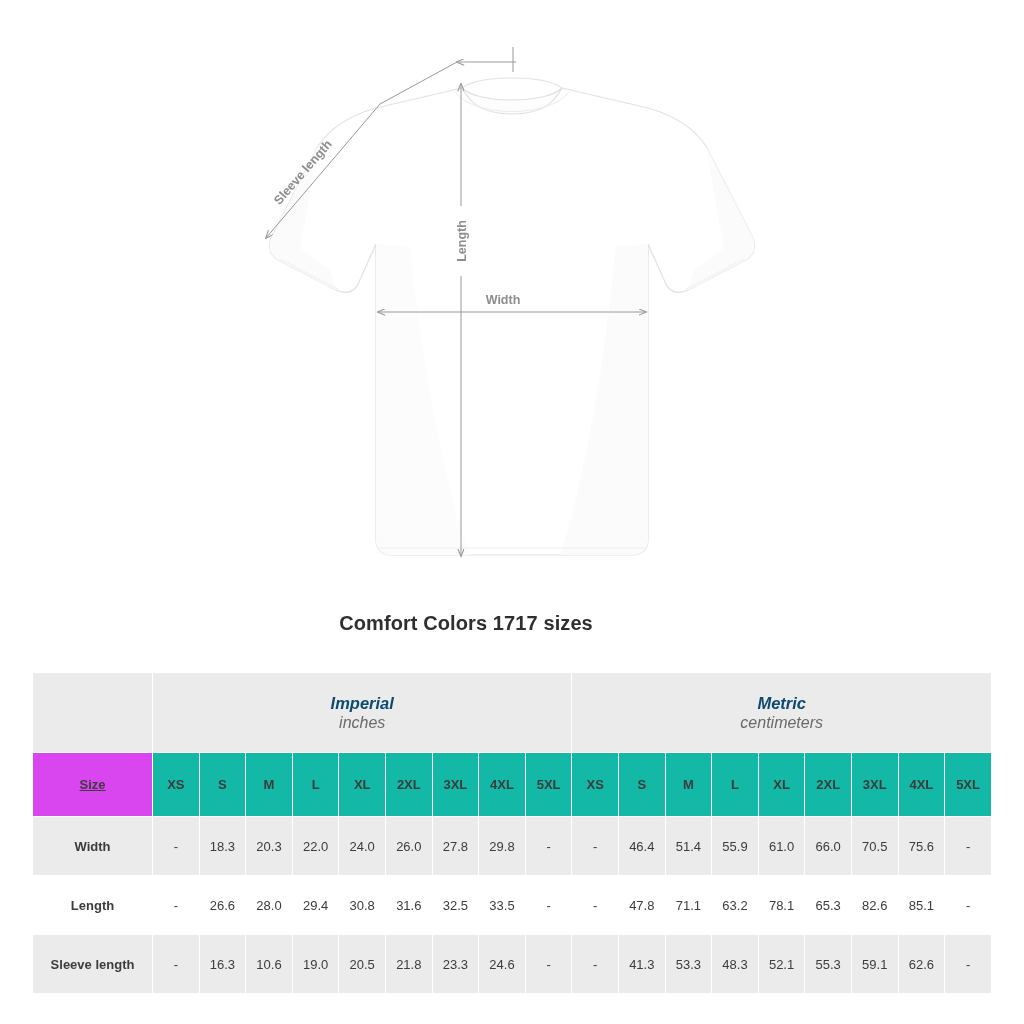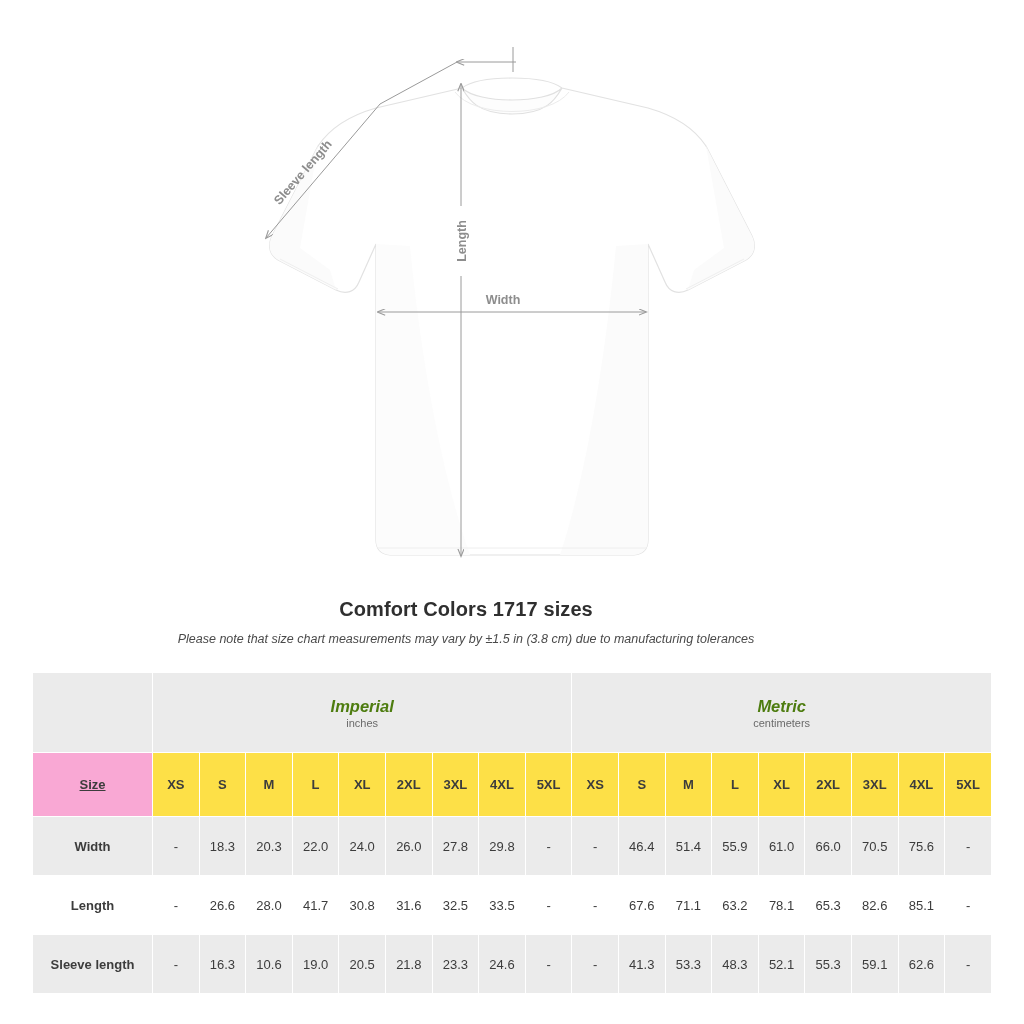--- a/index.html
+++ b/index.html
@@ -26,21 +26,21 @@
     left: 0;
     top: 0;
     width: 1024px;
     height: 590px;
   }
   #illustration svg { display: block; }
 
   
   #title-block {
     position: absolute;
-    top: 598px;
+    top: 612px;
     left: 0;
     width: 932px;
     text-align: center;
   }
   #chart-title {
     font-size: 20px;
     font-weight: bold;
     color: #2f2f2f;
     letter-spacing: 0.1px;
   }
@@ -69,37 +69,38 @@
     padding: 0;
   }
   .unit-head {
     height: 80px;
     background: #ebebeb;
   }
   .unit-system {
     font-size: 16.5px;
     font-style: italic;
     font-weight: bold;
-    color: #4d7c0f;
+    color: #0c4a6e;
     line-height: 1.25;
   }
   .unit-units {
-    font-size: 11px;
+    font-size: 16px;
+    font-style: italic;
     color: #6a6a6a;
     margin-top: 1px;
   }
   .size-head-row td {
     height: 64px;
-    background: #fde047;
+    background: #14b8a6;
     font-size: 13px;
     font-weight: bold;
     color: #3c3c3c;
   }
   .size-head-row td.corner {
-    background: #f9a8d4;
+    background: #d946ef;
     text-decoration: underline;
   }
   .row-label {
     font-weight: bold;
     font-size: 13px;
     color: #3c3c3c;
   }
   tr.shade td { background: #ebebeb; }
   tr.plain td { background: #ffffff; }
   tbody tr td { height: 59px; }
@@ -177,21 +178,20 @@
       <g>
         <line x1="378" y1="312" x2="646" y2="312" stroke="#9a9a9a" stroke-width="1" marker-start="url(#arrTail)" marker-end="url(#arrHead)"></line>
         <rect x="475" y="288" width="56" height="20" fill="#ffffff"></rect>
         <text x="503" y="304" font-family="Liberation Sans, sans-serif" font-size="12.5" font-weight="bold" fill="#8d8d8d" text-anchor="middle">Width</text>
       </g>
     </svg>
   </div>
 
   <div id="title-block">
     <div id="chart-title">Comfort Colors 1717 sizes</div>
-    <div id="chart-subtitle">Please note that size chart measurements may vary by ±1.5 in (3.8 cm) due to manufacturing tolerances</div>
   </div>
 
   <table id="size-table">
     <colgroup>
       <col style="width:120px">
       <col span="18" style="width:46.6px">
     </colgroup>
     <thead>
       <tr>
         <td class="unit-head"></td>
@@ -246,28 +246,28 @@
         <td>66.0</td>
         <td>70.5</td>
         <td>75.6</td>
         <td>-</td>
       </tr>
       <tr class="plain">
         <td class="row-label">Length</td>
         <td>-</td>
         <td>26.6</td>
         <td>28.0</td>
-        <td>41.7</td>
+        <td>29.4</td>
         <td>30.8</td>
         <td>31.6</td>
         <td>32.5</td>
         <td>33.5</td>
         <td>-</td>
         <td>-</td>
-        <td>67.6</td>
+        <td>47.8</td>
         <td>71.1</td>
         <td>63.2</td>
         <td>78.1</td>
         <td>65.3</td>
         <td>82.6</td>
         <td>85.1</td>
         <td>-</td>
       </tr>
       <tr class="shade">
         <td class="row-label">Sleeve length</td>

